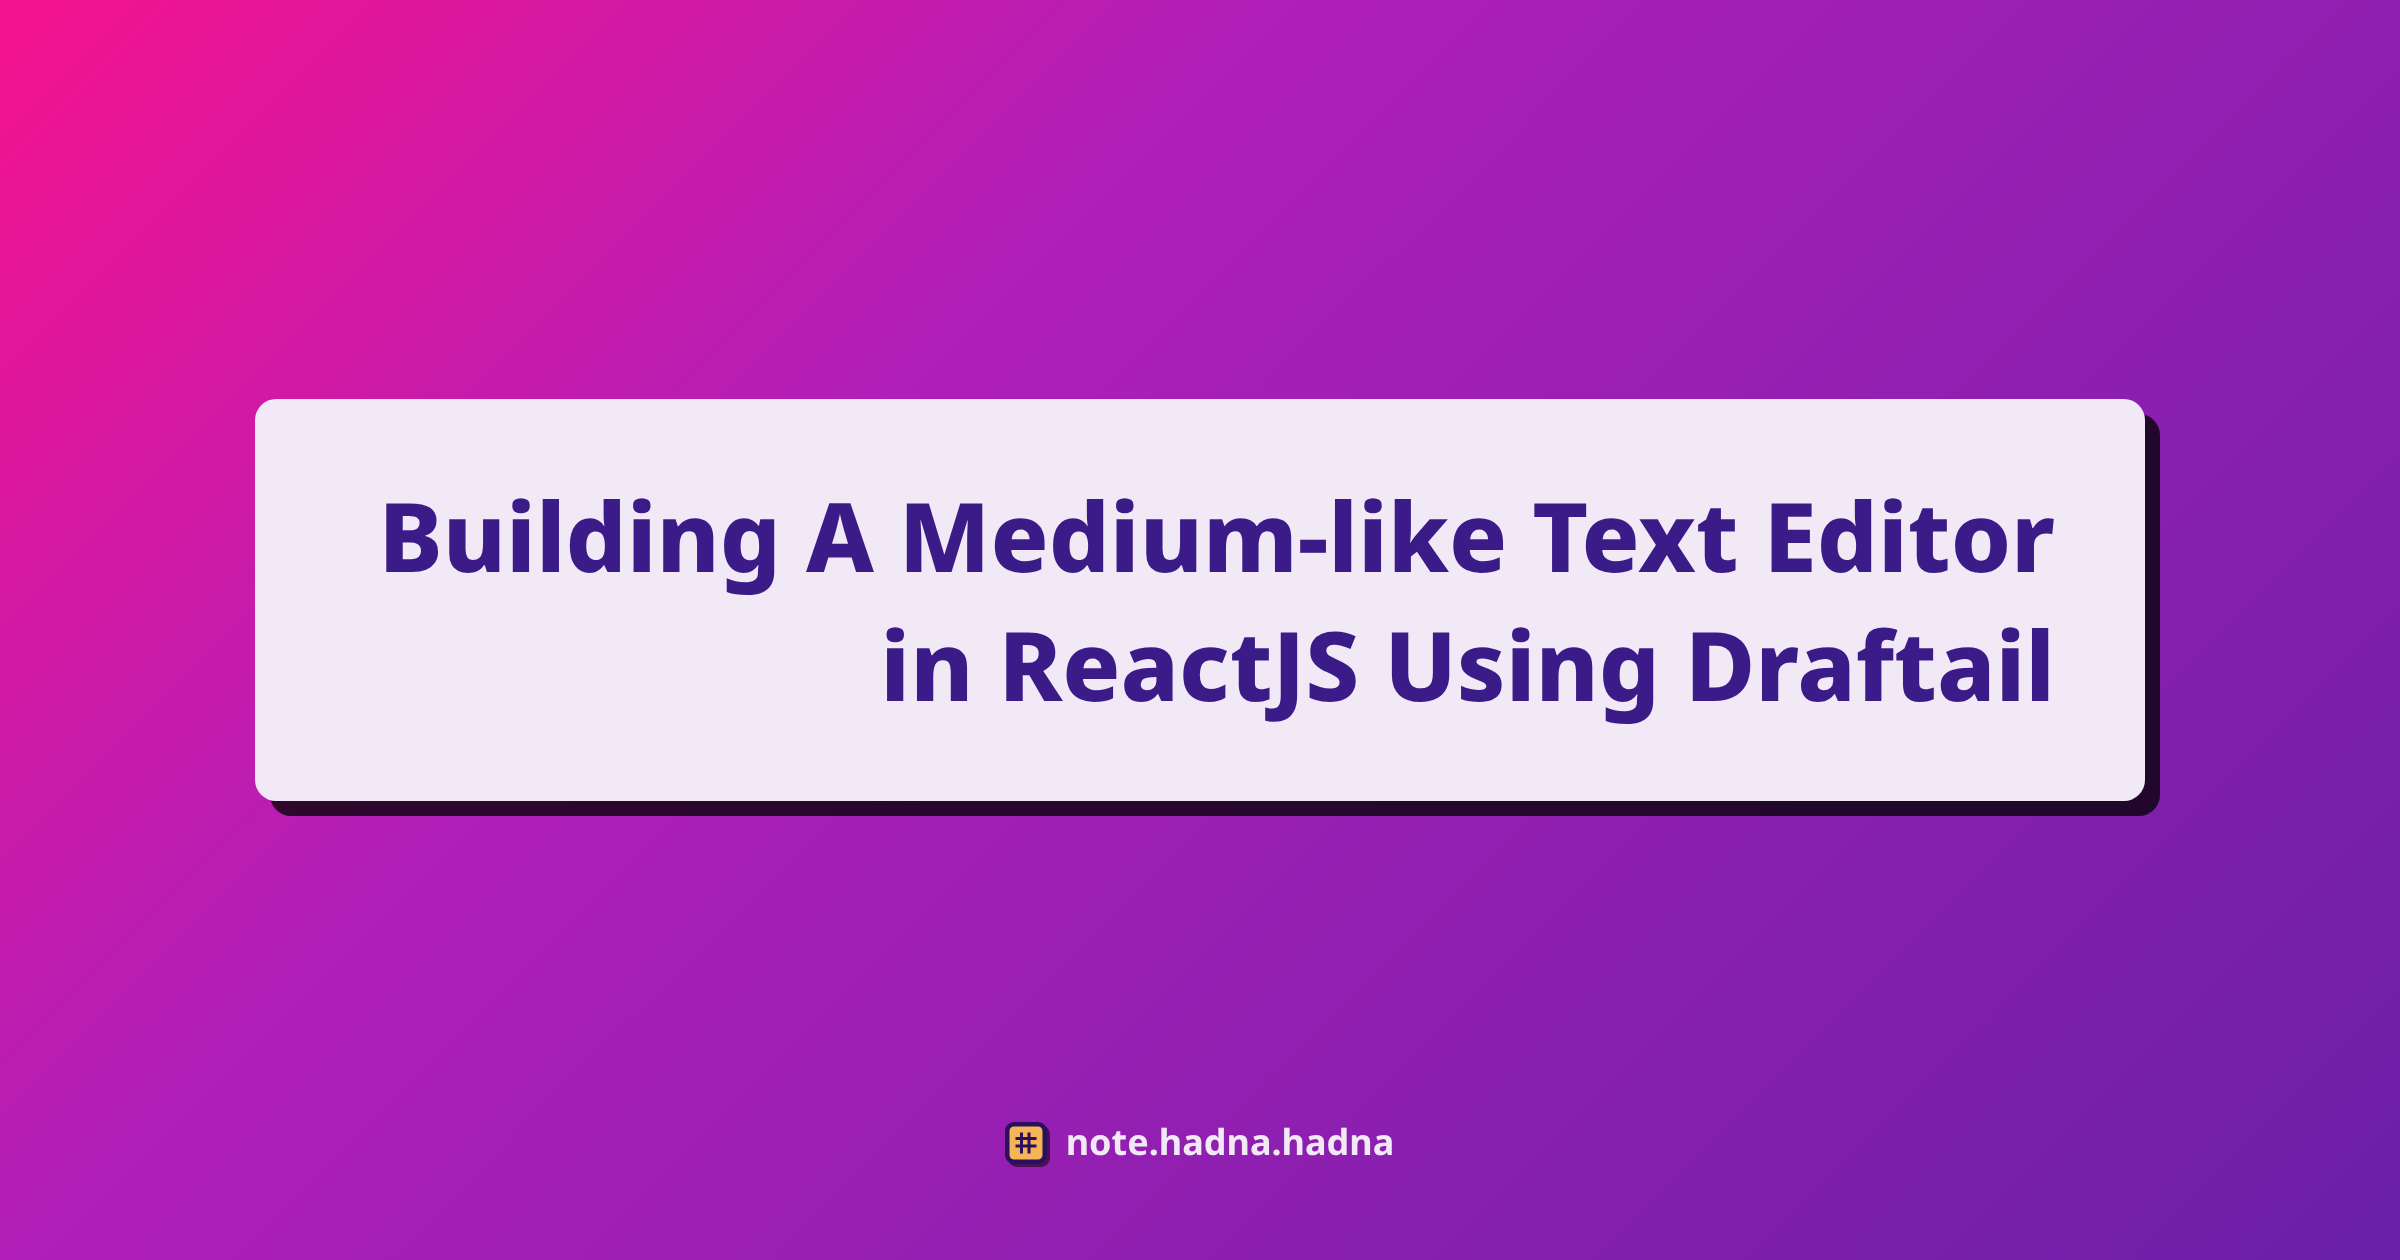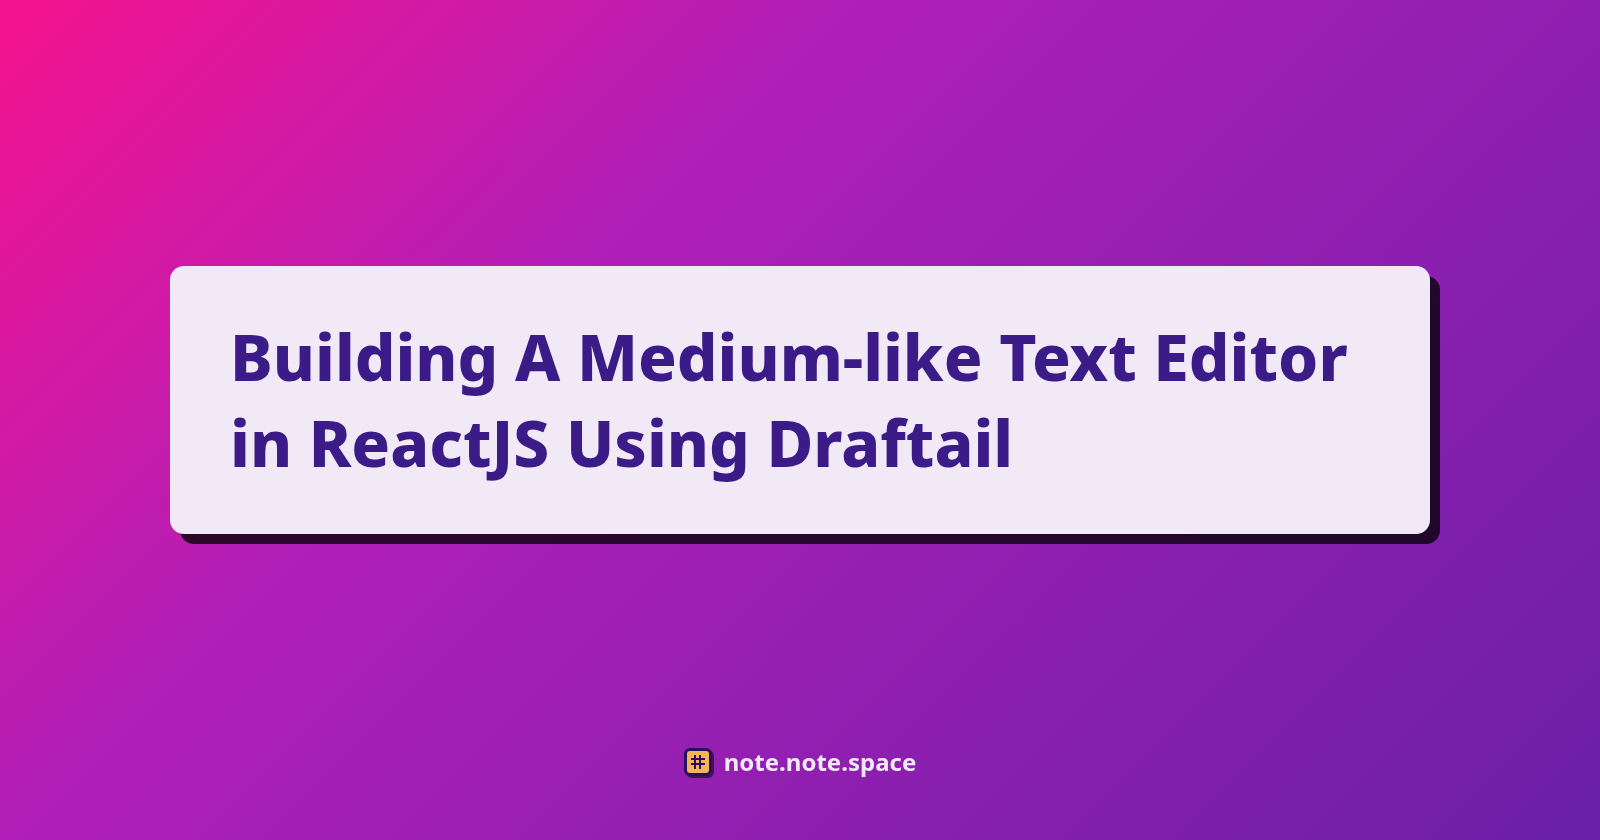--- a/index.html
+++ b/index.html
@@ -27,21 +27,21 @@
       padding: 48px 60px;
       box-shadow: 10px 10px 0 rgba(0, 0, 0, 0.75);
       width: 1260px;
       margin-top: -40px;
     }
 
     .title-text {
       color: #3b1b87;
       font-size: 64px;
       font-weight: 800;
-      text-align: left;
+      text-align: right;
       line-height: 1.35;
     }
 
     .footer {
       position: absolute;
       bottom: 62px;
       display: flex;
       align-items: center;
       gap: 12px;
     }
@@ -95,14 +95,14 @@
 <body>
 
 <div class="title-card">
   <h1 class="title-text">Building A Medium-like Text Editor in ReactJS Using Draftail</h1>
 </div>
 
 <div class="footer">
   <div class="footer-icon">
     <div class="icon-inner"></div>
   </div>
-  <span class="footer-text">note.note.space</span>
+  <span class="footer-text">note.hadna.hadna</span>
 </div>
 
 </body></html>

